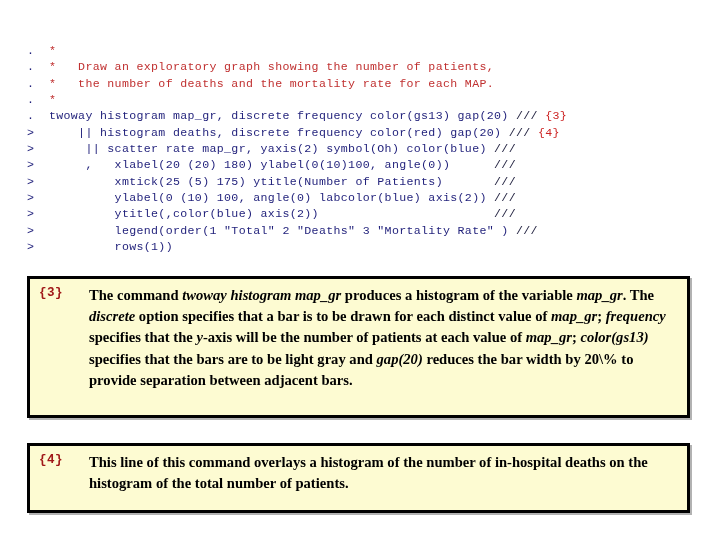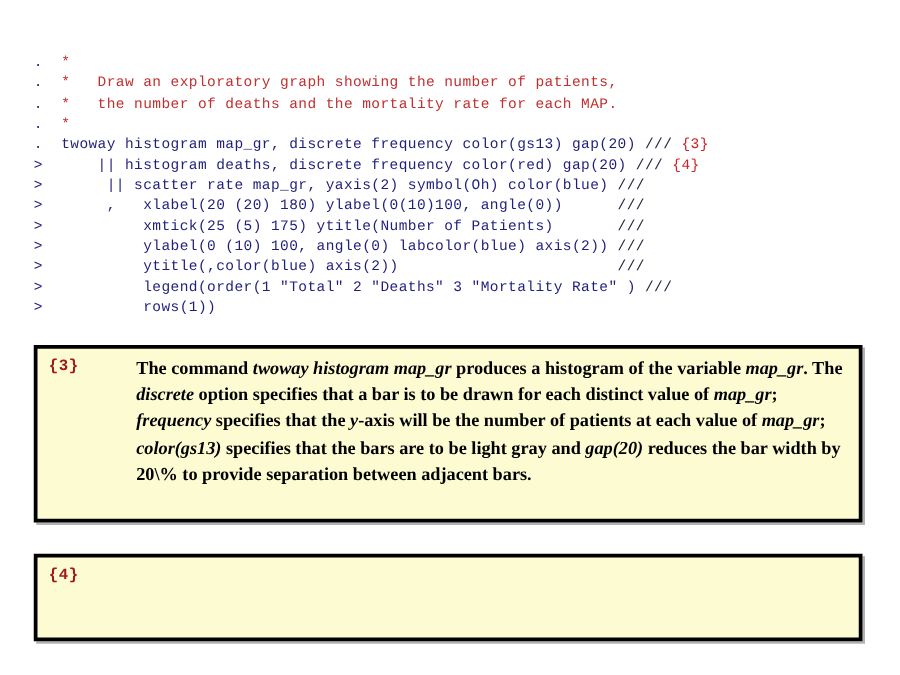--- a/index.html
+++ b/index.html
@@ -59,21 +59,21 @@
     position: absolute;
     left: 9px;
     top: 7px;
     font-family: "Liberation Mono", monospace;
     font-size: 12.6px;
     font-weight: bold;
     color: #a01818;
     letter-spacing: 0.4px;
   }
   .note-body {
-    margin-left: 72px;
+    margin-left: 52px;
     font-family: "Liberation Serif", serif;
     font-size: 14.6px;
     font-weight: bold;
     color: #000000;
     line-height: 21.2px;
     text-align: left;
   }
   .note-body i { font-style: italic; font-weight: bold; }
 </style>
 </head>
@@ -84,14 +84,15 @@
 <div class="note-box" id="note-box-3">
   <div class="note-inner">
     <span class="note-marker">{3}</span>
     <div class="note-body"><span>The command </span><i>twoway histogram map_gr</i><span> produces a histogram of the variable </span><i>map_gr</i><span>. The </span><i>discrete</i><span> option specifies that a bar is to be drawn for each distinct value of </span><i>map_gr</i><span>; </span><i>frequency</i><span> specifies that the </span><i>y</i><span>-axis will be the number of patients at each value of </span><i>map_gr</i><span>; </span><i>color(gs13)</i><span> specifies that the bars are to be light gray and </span><i>gap(20)</i><span> reduces the bar width by 20\% to provide separation between adjacent bars.</span></div>
   </div>
 </div>
 
 <div class="note-box" id="note-box-4">
   <div class="note-inner">
     <span class="note-marker">{4}</span>
+    <div class="note-body"><span>This line of this command overlays a histogram of the number of in-hospital deaths on the histogram of the total number of patients.</span></div>
   </div>
 </div>
 
 </body></html>

